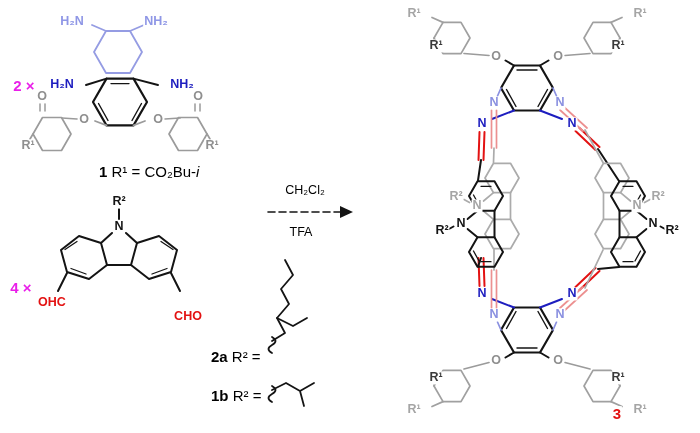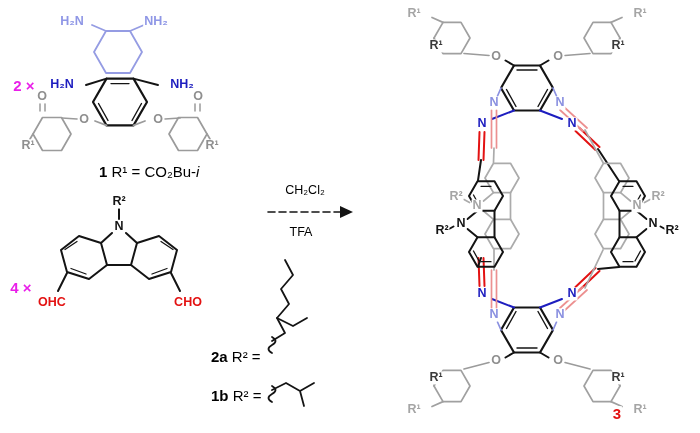--- a/index.html
+++ b/index.html
@@ -147,21 +147,21 @@
   <span class="lbl c-gray" style="left:28px;top:146px">R¹</span>
   <span class="lbl c-gray" style="left:212px;top:146px">R¹</span>
   <div class="cap" style="left:98px;top:171px">
     <b>1</b><span> R¹ = CO₂Bu-</span><i>i</i>
   </div>
 
   <span class="lbl big c-magenta" style="left:21px;top:288px">4 ×</span>
   <span class="lbl c-black" style="left:119px;top:202px">R²</span>
   <span class="lbl c-black" style="left:119px;top:227px">N</span>
   <span class="lbl c-red" style="left:52px;top:303px">OHC</span>
-  <span class="lbl c-red" style="left:188px;top:303px">CHO</span>
+  <span class="lbl c-red" style="left:188px;top:317px">CHO</span>
   <div class="cap" style="left:210px;top:356px">
     <b>2a</b><span> R² =</span>
   </div>
   <div class="cap" style="left:210px;top:395px">
     <b>1b</b><span> R² =</span>
   </div>
 
   <span class="lbl plain" style="left:305px;top:191px">CH₂Cl₂</span>
   <span class="lbl plain" style="left:301px;top:233px">TFA</span>
 

